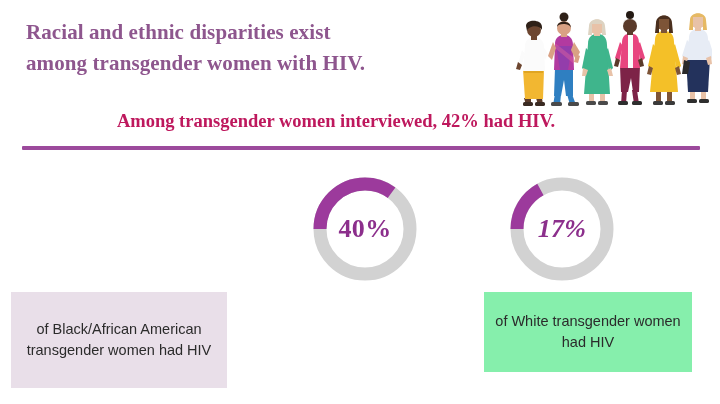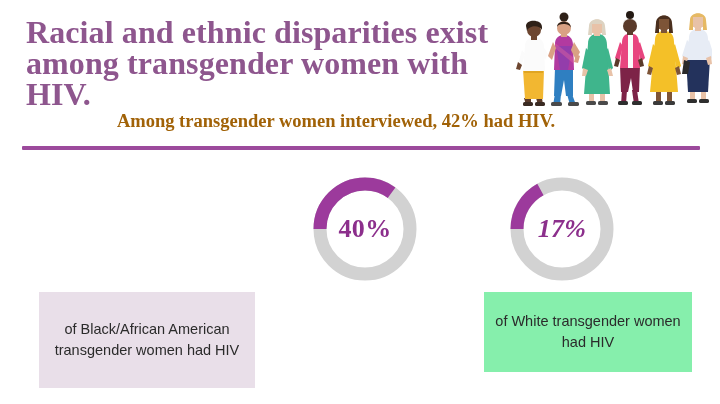--- a/index.html
+++ b/index.html
@@ -11,33 +11,33 @@
     position:relative;
   }
   .canvas{position:relative;width:720px;height:404px;}
 
   
   .header{position:absolute;left:0;top:0;width:720px;height:148px;}
   .title{
     position:absolute;left:26px;top:17px;width:480px;
     font-family:"Liberation Serif", serif;
     font-weight:700;
-    font-size:32px;
+    font-size:21px;
     line-height:31px;
     color:#8e568e;
     letter-spacing:.1px;
   }
   .title .l2{display:block;}
   .subtitle{
     position:absolute;left:26px;top:110px;width:660px;
     font-family:"Liberation Serif", serif;
     font-weight:700;
     font-size:18.5px;
     line-height:22px;
-    color:#a16207;
+    color:#be185d;
     text-align:center;
     padding-right:40px;
     box-sizing:border-box;
   }
   .divider{
     position:absolute;left:22px;top:146px;width:678px;height:4px;
     background:#9c4a9c;border-radius:1px;
   }
 
   
@@ -68,21 +68,21 @@
     position:absolute;top:0;
     box-sizing:border-box;
     display:flex;align-items:center;justify-content:center;
     text-align:center;
     font-family:"Liberation Sans", sans-serif;
     font-size:14.5px;
     line-height:21px;
     color:#2b2b2b;
     padding:6px 8px;
   }
-  .caption.c1{left:39px;width:216px;height:96px;background:#e9dfe9;}
+  .caption.c1{left:11px;width:216px;height:96px;background:#e9dfe9;}
   .caption.c2{left:264px;width:206px;height:96px;background:#ffffff;}
   .caption.c3{left:484px;width:208px;height:80px;background:#86efac;}
   .caption .txt{display:block;width:100%;}
 </style>
 </head>
 <body>
 
 <div class="canvas">
 
   <div class="header">

